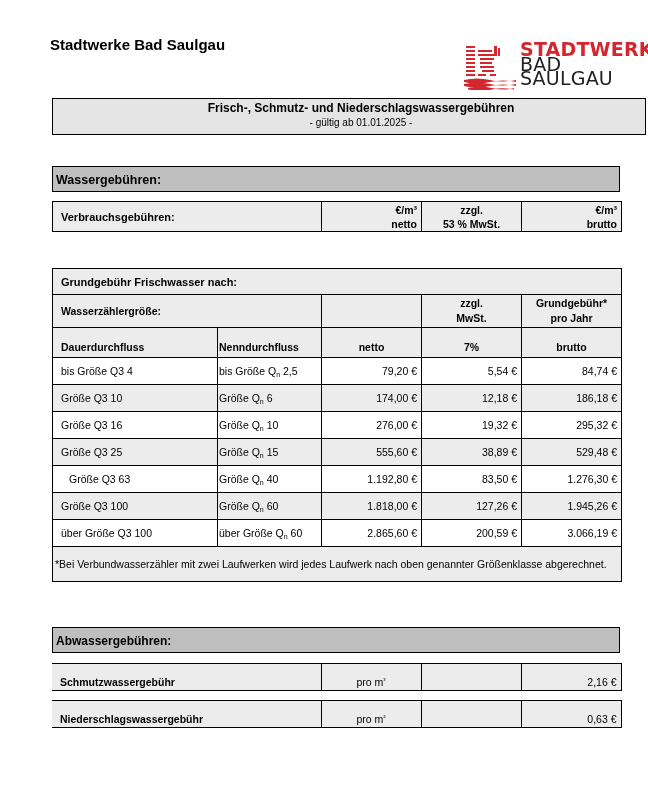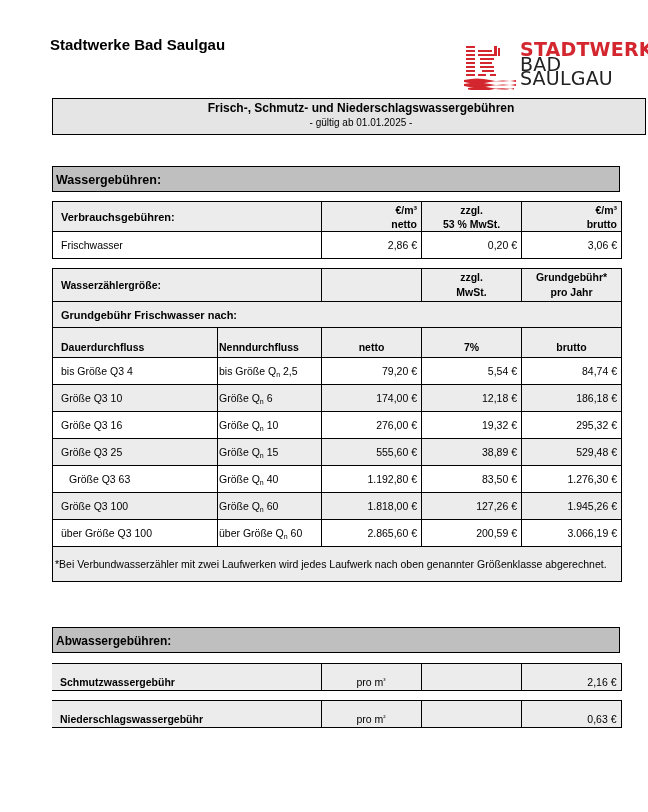--- a/index.html
+++ b/index.html
@@ -93,52 +93,46 @@
     </td>
     <td class="c b" style="line-height:14px;">
       <div>zzgl.</div>
       <div>53 % MwSt.</div>
     </td>
     <td class="r b" style="line-height:14px;">
       <div>€/m³</div>
       <div>brutto</div>
     </td>
   </tr>
-  <tr style="height:27px;">
-    <td style="padding-left:8px;">Frischwasser</td>
-    <td class="r">2,86 €</td>
-    <td class="r">0,20 €</td>
-    <td class="r">3,06 €</td>
-  </tr>
 </tbody>
   </table>
 
 <table style="left:52px; top:268px; width:569px;">
   <colgroup>
       <col style="width:165px">
       <col style="width:104px">
       <col style="width:100px">
       <col style="width:100px">
       <col style="width:100px">
     </colgroup>
   <tbody>
-      <tr class="gray" style="height:33px;">
+      <tr class="gray" style="height:26px;">
+    <td colspan="5" class="b" style="padding-left:8px; font-size:11px;">Grundgebühr Frischwasser nach:</td>
+  </tr>
+  <tr class="gray" style="height:33px;">
     <td colspan="2" class="b" style="padding-left:8px;">Wasserzählergröße:</td>
     <td></td>
     <td class="c b" style="line-height:15px;">
       <div>zzgl.</div>
       <div>MwSt.</div>
     </td>
     <td class="c b" style="line-height:15px;">
       <div>Grundgebühr*</div>
       <div>pro Jahr</div>
     </td>
-  </tr>
-  <tr class="gray" style="height:26px;">
-    <td colspan="5" class="b" style="padding-left:8px; font-size:11px;">Grundgebühr Frischwasser nach:</td>
   </tr>
   <tr class="gray" style="height:30px;">
     <td class="b" style="padding-left:8px; vertical-align:bottom; padding-bottom:4px;">Dauerdurchfluss</td>
     <td class="b" style="padding-left:1px; vertical-align:bottom; padding-bottom:4px;">Nenndurchfluss</td>
     <td class="c b" style="vertical-align:bottom; padding-bottom:4px;">netto</td>
     <td class="c b" style="vertical-align:bottom; padding-bottom:4px;">7%</td>
     <td class="c b" style="vertical-align:bottom; padding-bottom:4px;">brutto</td>
   </tr>
 
   <tr style="height:27px;">

